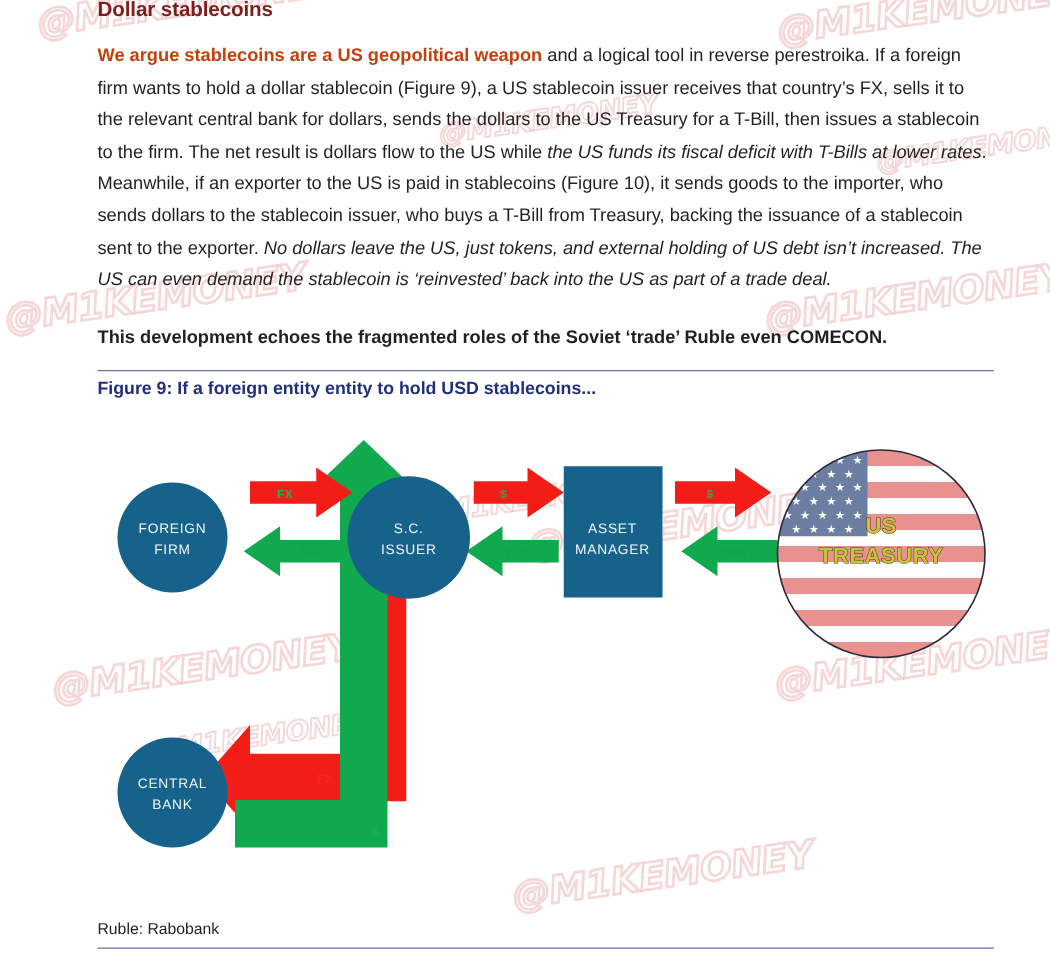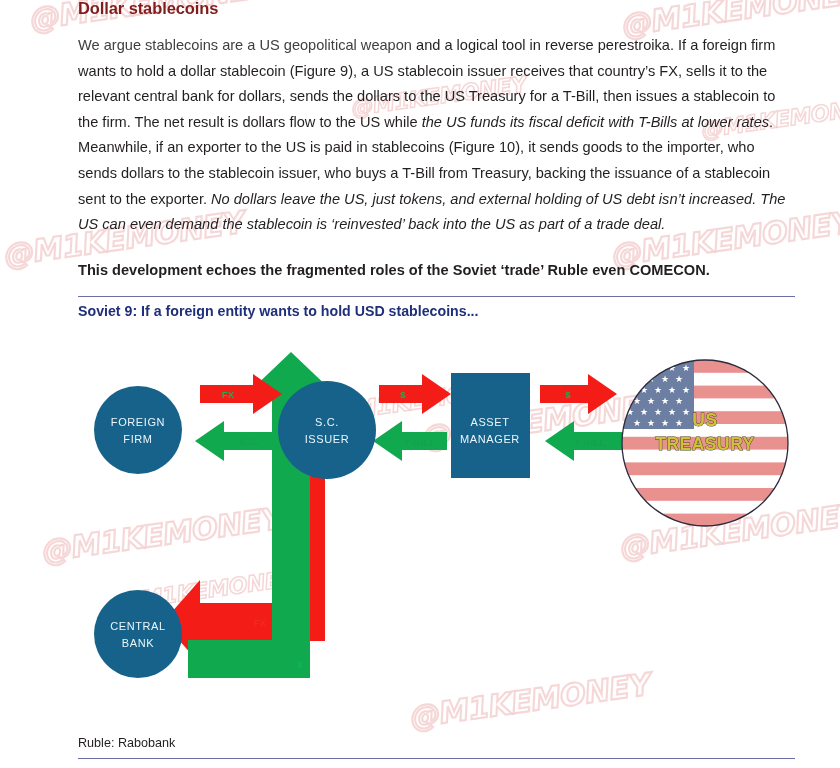--- a/index.html
+++ b/index.html
@@ -34,21 +34,21 @@
     font-size:16.5px;font-weight:bold;color:#7f1d1d;
     letter-spacing:-0.1px;
   }
 
   .body-para{
     position:absolute;left:78px;top:33px;width:717px;
     font-size:14.6px;line-height:25.6px;
     color:#231f20;
     text-align:left;
   }
-  .body-para b{color:#404040;font-weight:normal;}
+  .body-para b{color:#c2410c;font-weight:bold;}
   .body-para i{}
 
   .para-bold{
     position:absolute;left:78px;top:258px;width:717px;
     font-size:14.6px;line-height:25.6px;
     font-weight:bold;color:#231f20;
   }
 
   .rule{
     position:absolute;left:78px;width:717px;height:1.4px;
@@ -124,21 +124,21 @@
   <div class="sec-title">Dollar stablecoins</div>
 
   <div class="body-para">
     <b>We argue stablecoins are a US geopolitical weapon</b><span> and a logical tool in reverse perestroika. If a foreign firm wants to hold a dollar stablecoin (Figure 9), a US stablecoin issuer receives that country’s FX, sells it to the relevant central bank for dollars, sends the dollars to the US Treasury for a T-Bill, then issues a stablecoin to the firm. The net result is dollars flow to the US while </span><i>the US funds its fiscal deficit with T-Bills at lower rates</i><span>. Meanwhile, if an exporter to the US is paid in stablecoins (Figure 10), it sends goods to the importer, who sends dollars to the stablecoin issuer, who buys a T-Bill from Treasury, backing the issuance of a stablecoin sent to the exporter. </span><i>No dollars leave the US, just tokens, and external holding of US debt isn’t increased. The US can even demand the stablecoin is ‘reinvested’ back into the US as part of a trade deal.</i>
   </div>
 
   <div class="para-bold">This development echoes the fragmented roles of the Soviet ‘trade’ Ruble even COMECON.</div>
 
   <div class="rule" id="rule-top"></div>
 
-  <div class="fig-caption">Soviet 9: If a foreign entity wants to hold USD stablecoins...</div>
+  <div class="fig-caption">Figure 9: If a foreign entity entity to hold USD stablecoins...</div>
 
   <div class="source-note">Ruble: Rabobank</div>
 
   <div class="rule" id="rule-bottom"></div>
 </div>
 
 <div id="diagram">
 <svg width="840" height="400" viewBox="0 0 840 400" xmlns="http://www.w3.org/2000/svg">
   <defs>
     <clipPath id="clip-treasury">

